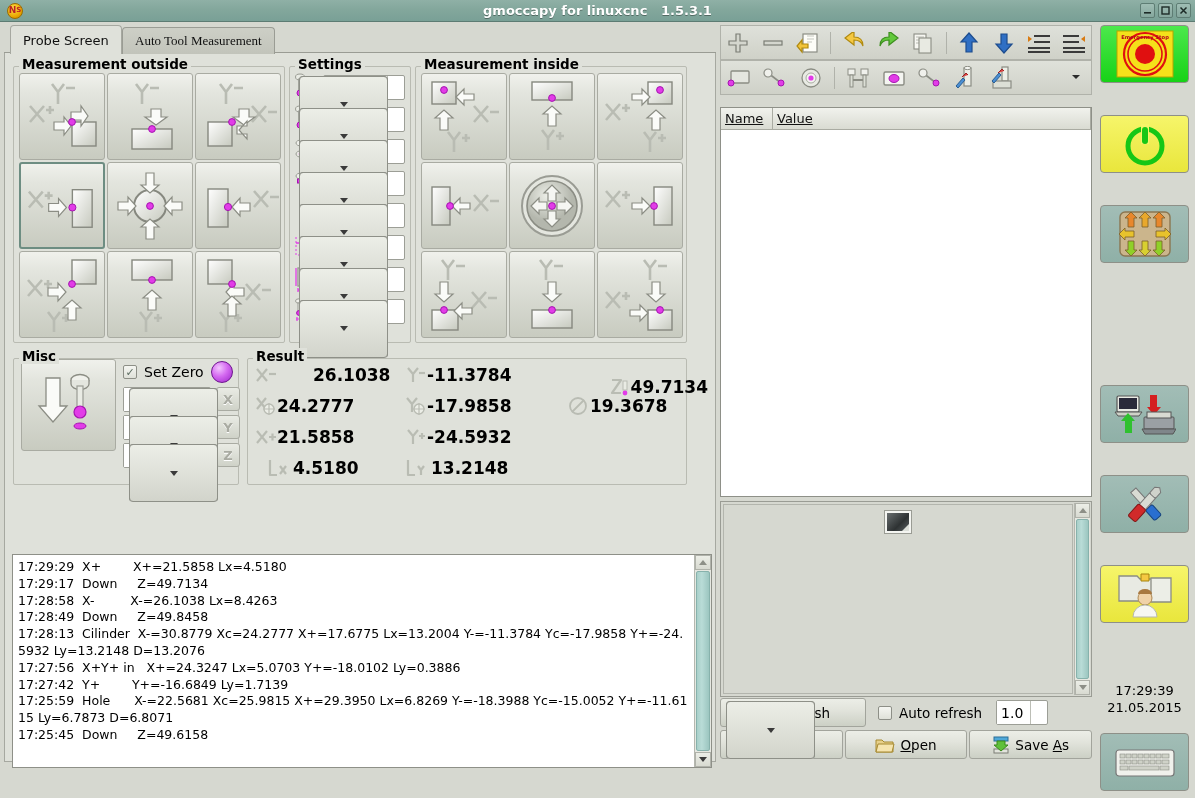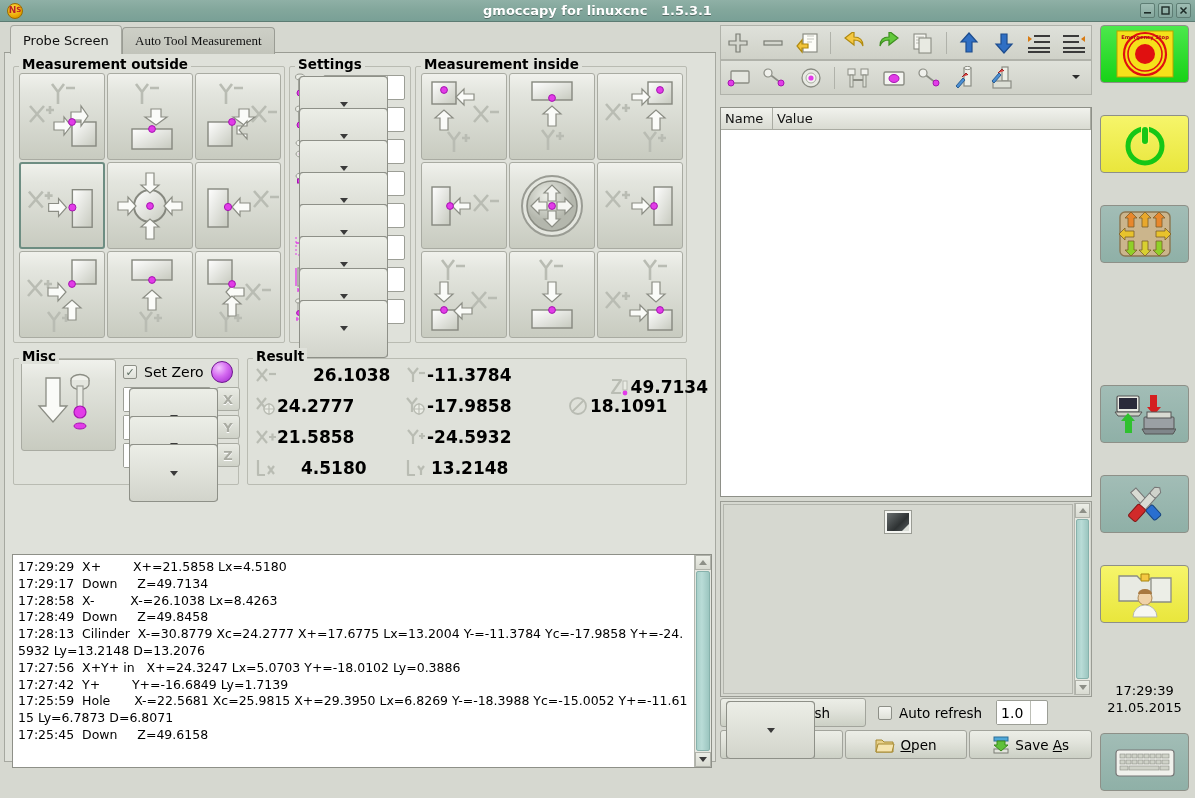--- a/index.html
+++ b/index.html
@@ -227,21 +227,21 @@
 
   #listview {
     position: absolute; left: 0; top: 82px; width: 372px; height: 390px;
     background: #fff; border: 1px solid #8e9088;
   }
   #listhdr { display: flex; height: 22px; }
   .lcol {
     background: linear-gradient(to bottom,#f1f2ed,#d9dbd2);
     border: 1px solid #a9aba2; border-top: none; border-left: none;
     display: flex; align-items: center; padding-left: 4px;
-    font-size: 13px; color: #111;
+    font-size: 13px; color: #111; text-decoration: underline;
   }
 
   #previewbox {
     position: absolute; left: 0; top: 476px; width: 372px; height: 196px;
     background: #d6d8d0; border: 1px solid #9a9c94;
   }
   #previewinner {
     position: absolute; left: 2px; top: 2px; right: 18px; bottom: 2px;
     background: #d6d8d0; border: 1px solid #b3b5ad;
   }
@@ -948,21 +948,21 @@
               <span class="rval">-17.9858</span>
             </div>
 
             <div class="rescell" style="left:313px;top:31px;width:140px;height:31px;">
               <span class="ricon">
                 <svg width="22" height="20" viewBox="0 0 22 20">
                     <circle cx="10" cy="10" r="8" fill="none" stroke="#b9bcb3" stroke-width="1.8"></circle>
                     <path d="M4,16 L16,4" stroke="#b9bcb3" stroke-width="1.8"></path>
                   </svg>
               </span>
-              <span class="rval">18.1091</span>
+              <span class="rval">19.3678</span>
             </div>
 
             <div class="rescell" style="left:0;top:62px;width:150px;height:31px;">
               <span class="ricon">
                 <svg width="22" height="20" viewBox="0 0 22 20">
                     <g fill="none" stroke="#b9bcb3" stroke-width="2.2" stroke-linejoin="round">
                       <path d="M2,4 L12,16 M12,4 L2,16"></path>
                       <path d="M14,10 h7 M17.5,6.5 v7"></path>
                     </g>
                   </svg>
@@ -975,21 +975,21 @@
                 <svg width="22" height="20" viewBox="0 0 22 20">
                     <g fill="none" stroke="#b9bcb3" stroke-width="2.2" stroke-linejoin="round">
                       <path d="M3,3 L8,9 L8,17 M13,3 L8,9"></path>
                       <path d="M14,9 h6 M17,6 v6"></path>
                     </g>
                   </svg>
               </span>
               <span class="rval">-24.5932</span>
             </div>
 
-            <div class="rescell" style="left:0;top:93px;width:150px;height:31px;gap:20px;">
+            <div class="rescell" style="left:12px;top:93px;width:150px;height:31px;">
               <span class="ricon">
                 <svg width="22" height="20" viewBox="0 0 22 20">
                     <g fill="none" stroke="#b9bcb3" stroke-width="2.2" stroke-linejoin="round">
                       <path d="M3,2 v15 h7"></path>
                       <path d="M13,8 L19,16 M19,8 L13,16"></path>
                     </g>
                   </svg>
               </span>
               <span class="rval" style="margin-left:4px">4.5180</span>
             </div>

